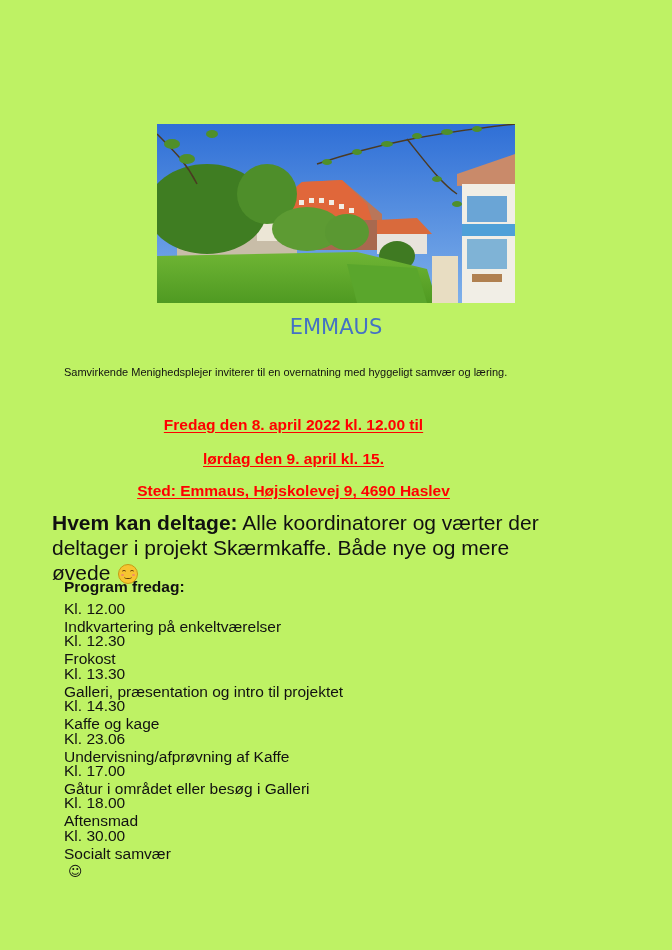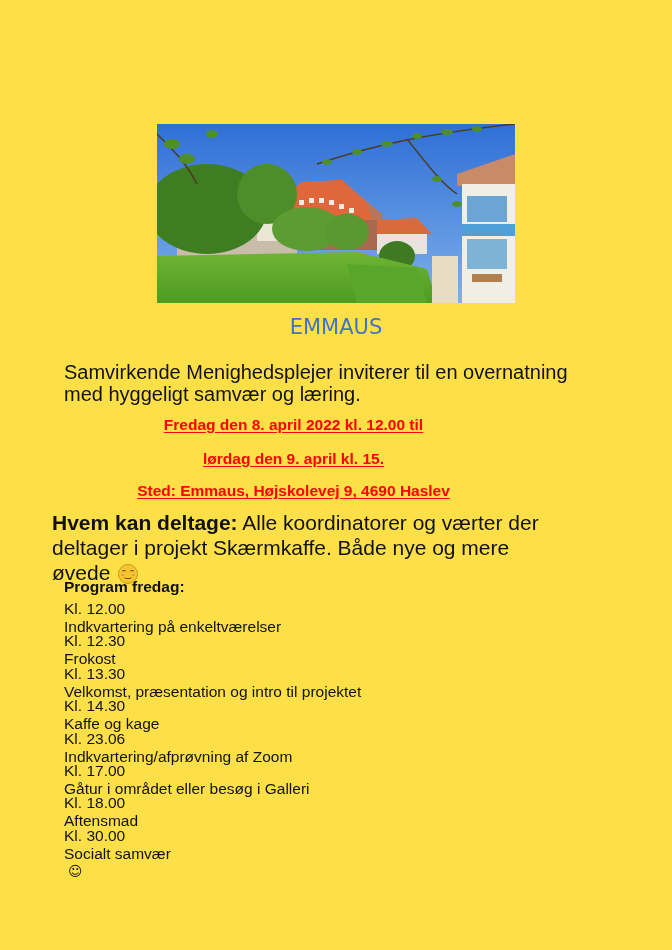--- a/index.html
+++ b/index.html
@@ -13,21 +13,21 @@
       position: relative;
       overflow: hidden;
       font-family: "Liberation Sans", sans-serif;
       color: #111111;
     }
     .page {
       position: absolute;
       left: 0; top: 0;
       width: 672px;
       height: 950px;
-      background: #fde047;
+      background: #bef264;
     }
     
     .photo {
       position: absolute;
       left: 157px;
       top: 124px;
       width: 358px;
       height: 179px;
       overflow: hidden;
     }
@@ -42,21 +42,21 @@
       font-family: "DejaVu Sans", sans-serif;
       font-size: 21px;
       color: #4472c4;
       letter-spacing: 0px;
     }
     .intro {
       position: absolute;
       left: 64px;
       top: 361px;
       width: 520px;
-      font-size: 20px;
+      font-size: 11px;
       line-height: 22px;
     }
     .red-line {
       position: absolute;
       left: 0;
       width: 587px;
       text-align: center;
       font-size: 15.5px;
       font-weight: bold;
       color: #ff0000;
@@ -245,29 +245,29 @@
     <li>
       <span class="time">Kl. 12.00</span>
       <span>Indkvartering på enkeltværelser</span>
     </li>
     <li>
       <span class="time">Kl. 12.30</span>
       <span>Frokost</span>
     </li>
     <li>
       <span class="time">Kl. 13.30</span>
-      <span>Velkomst, præsentation og intro til projektet</span>
+      <span>Galleri, præsentation og intro til projektet</span>
     </li>
     <li>
       <span class="time">Kl. 14.30</span>
       <span>Kaffe og kage</span>
     </li>
     <li>
       <span class="time">Kl. 23.06</span>
-      <span>Indkvartering/afprøvning af Zoom</span>
+      <span>Undervisning/afprøvning af Kaffe</span>
     </li>
     <li>
       <span class="time">Kl. 17.00</span>
       <span>Gåtur i området eller besøg i Galleri</span>
     </li>
     <li>
       <span class="time">Kl. 18.00</span>
       <span>Aftensmad</span>
     </li>
     <li class="tight">

